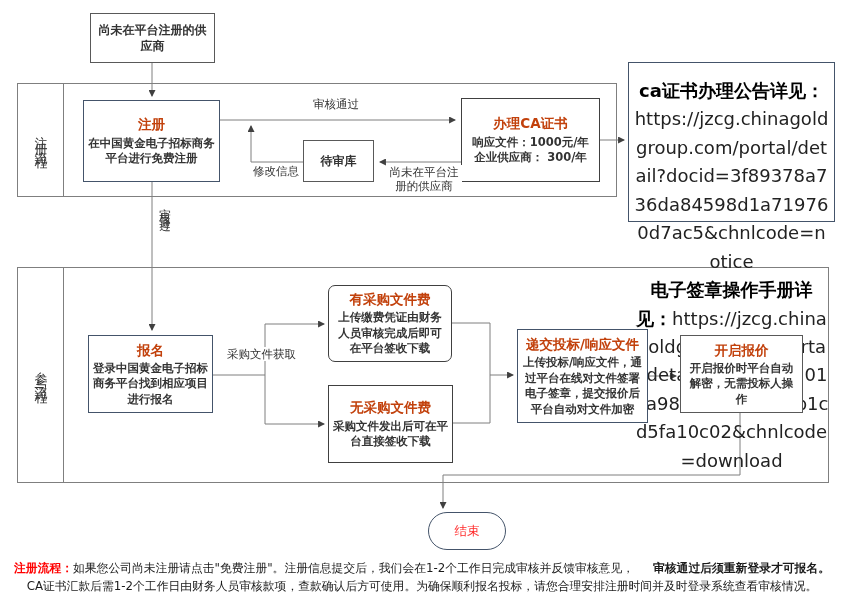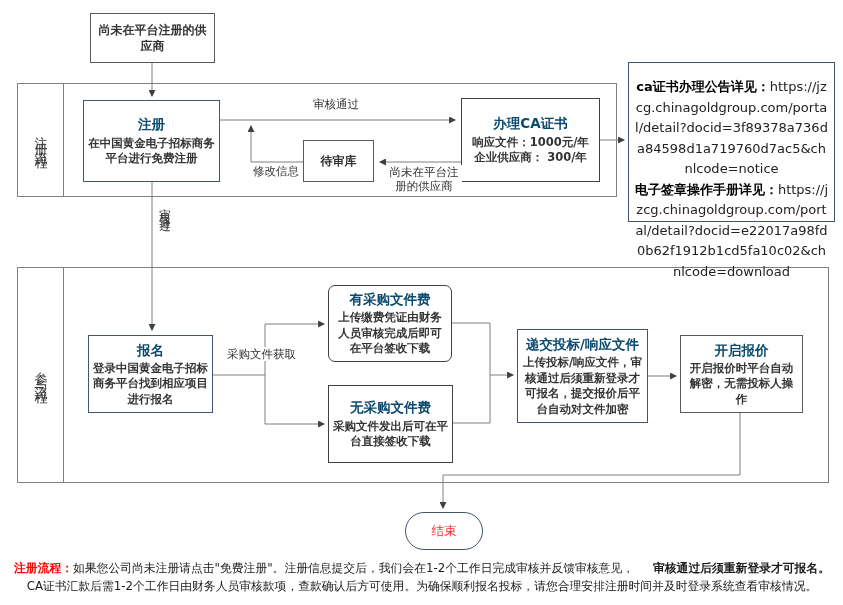--- a/index.html
+++ b/index.html
@@ -9,31 +9,31 @@
   svg.edges{position:absolute;left:0;top:0;width:843px;height:605px;pointer-events:none;}
 
   
   .lane{border:1px solid #7f7f7f;background:transparent;}
   .lane-label-cell{border-right:1px solid #7f7f7f;display:flex;align-items:center;justify-content:center;}
   .v-text{writing-mode:vertical-rl;text-orientation:upright;letter-spacing:7px;font-size:13px;color:#333;}
 
   
   .node{display:flex;flex-direction:column;align-items:center;justify-content:center;
         text-align:center;background:#fff;line-height:1.35;}
-  .node .title{font-weight:bold;font-size:13.5px;color:#0c4a6e;margin-bottom:2px;}
+  .node .title{font-weight:bold;font-size:13.5px;color:#c2410c;margin-bottom:2px;}
   .node .body{font-size:11.5px;color:#333;padding:0 4px;font-weight:bold;}
   .b-blue{border:1.5px solid #44546a;}
   .b-gray{border:1px solid #595959;}
   .b-dark{border:1px solid #404040;}
 
   .edge-label{position:absolute;font-size:11.5px;color:#333;background:#fff;line-height:1.25;}
   .v-edge-label{writing-mode:vertical-rl;text-orientation:upright;letter-spacing:4px;font-size:11.5px;color:#333;}
 
   .info-box{border:1.5px solid #44546a;background:#fff;text-align:center;
-            font-size:13px;line-height:1.58;padding:14px 5px 4px 5px;word-break:break-all;color:#222;}
+            font-size:18px;line-height:1.58;padding:14px 5px 4px 5px;word-break:break-all;color:#222;}
   .info-box b{color:#000;}
 
   .end-node{border:1.5px solid #44546a;border-radius:19px;background:#fff;
             display:flex;align-items:center;justify-content:center;
             color:#ff2a2a;font-size:12.5px;}
 
   .note{position:absolute;left:10px;top:559px;width:824px;text-align:center;
         font-size:11.8px;line-height:1.55;color:#1a1a1a;}
   .note .red{color:#ff0000;font-weight:bold;}
   .note .bold{font-weight:bold;margin-left:19px;}
@@ -115,29 +115,29 @@
     <div class="body">上传缴费凭证由财务人员审核完成后即可在平台签收下载</div>
   </div>
 
   <div class="abs node b-dark" style="left:328px;top:385px;width:125px;height:78px;">
     <div class="title">无采购文件费</div>
     <div class="body">采购文件发出后可在平台直接签收下载</div>
   </div>
 
   <div class="abs node b-blue" style="left:517px;top:329px;width:131px;height:94px;">
     <div class="title">递交投标/响应文件</div>
-    <div class="body">上传投标/响应文件，审核通过后须重新登录才可报名，提交报价后平台自动对文件加密</div>
+    <div class="body">上传投标/响应文件，通过平台在线对文件签署电子签章，提交报价后平台自动对文件加密</div>
   </div>
 
   <div class="abs node b-gray" style="left:680px;top:335px;width:123px;height:78px;">
     <div class="title">开启报价</div>
     <div class="body">开启报价时平台自动解密，无需投标人操作</div>
   </div>
 
-  <div class="abs end-node" style="left:405px;top:512px;width:78px;height:38px;">
+  <div class="abs end-node" style="left:428px;top:512px;width:78px;height:38px;">
     <span>结束</span>
   </div>
 
   <div class="edge-label" style="left:313px;top:97px;">审核通过</div>
   <div class="abs v-edge-label" style="left:157px;top:199px;height:72px;">审核通过</div>
   <div class="edge-label" style="left:253px;top:164px;">修改信息</div>
   <div class="edge-label" style="left:386px;top:165px;width:76px;text-align:center;">尚未在平台注册的供应商</div>
   <div class="edge-label" style="left:227px;top:347px;">采购文件获取</div>
 
   <div class="note">

